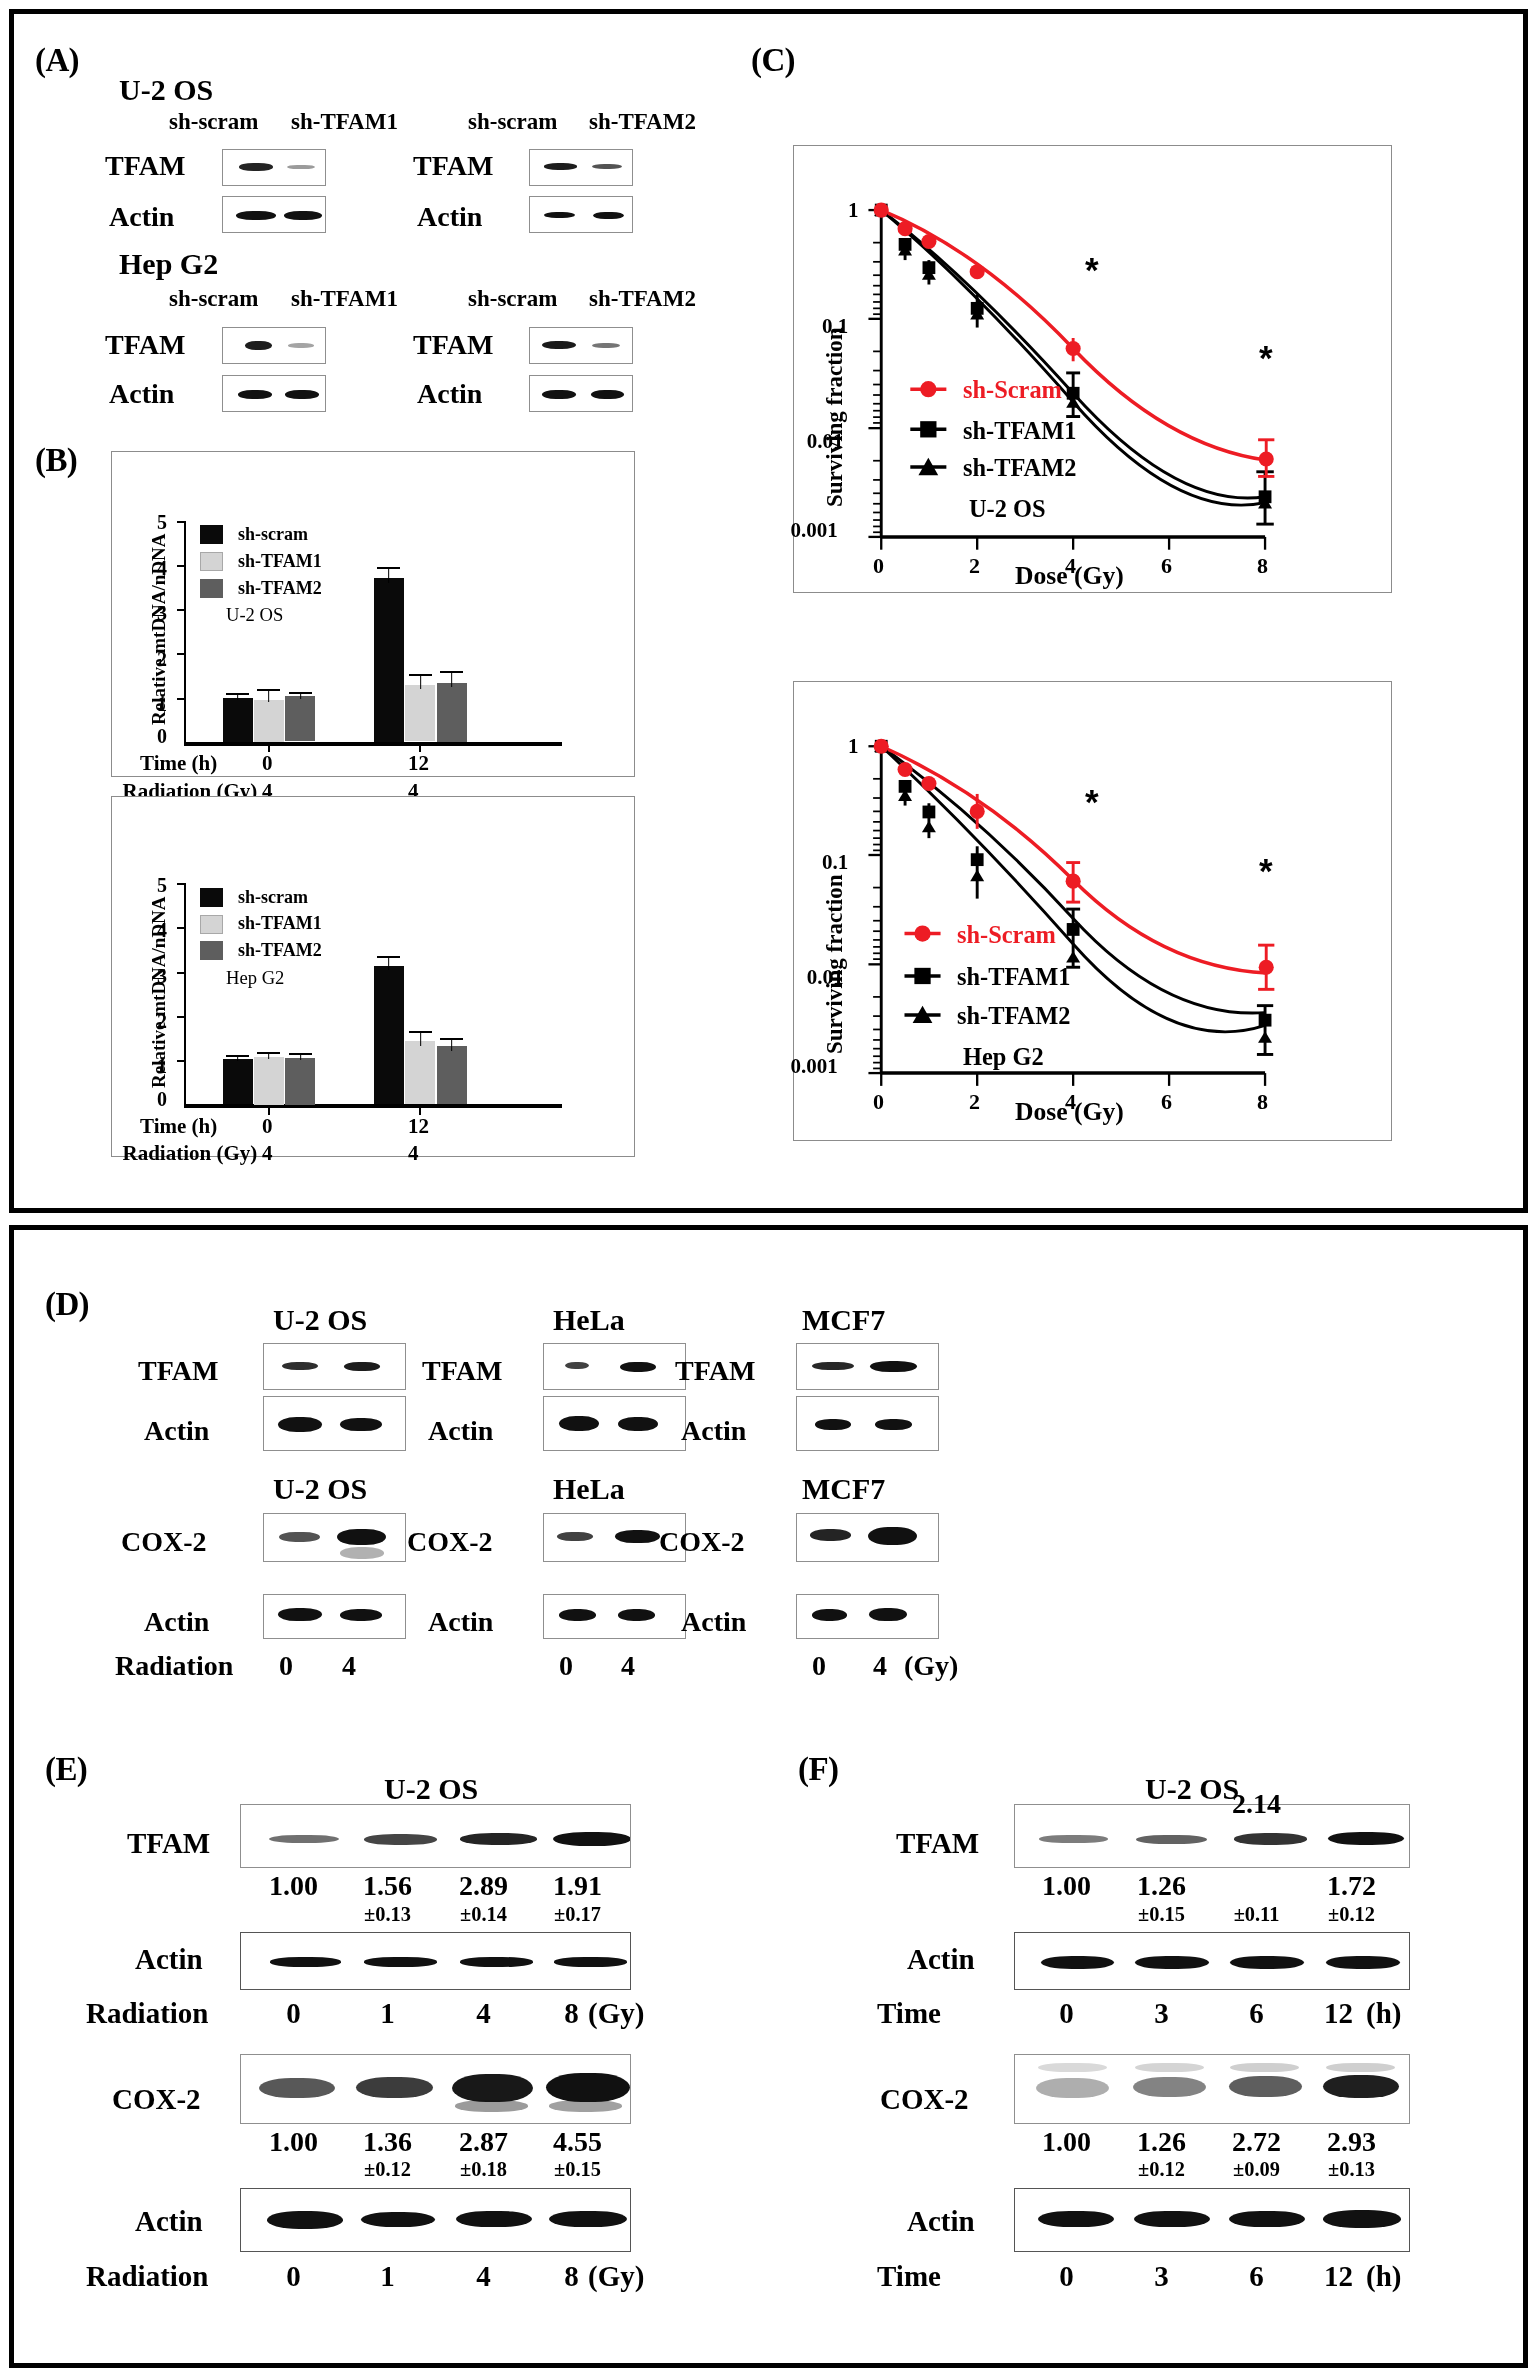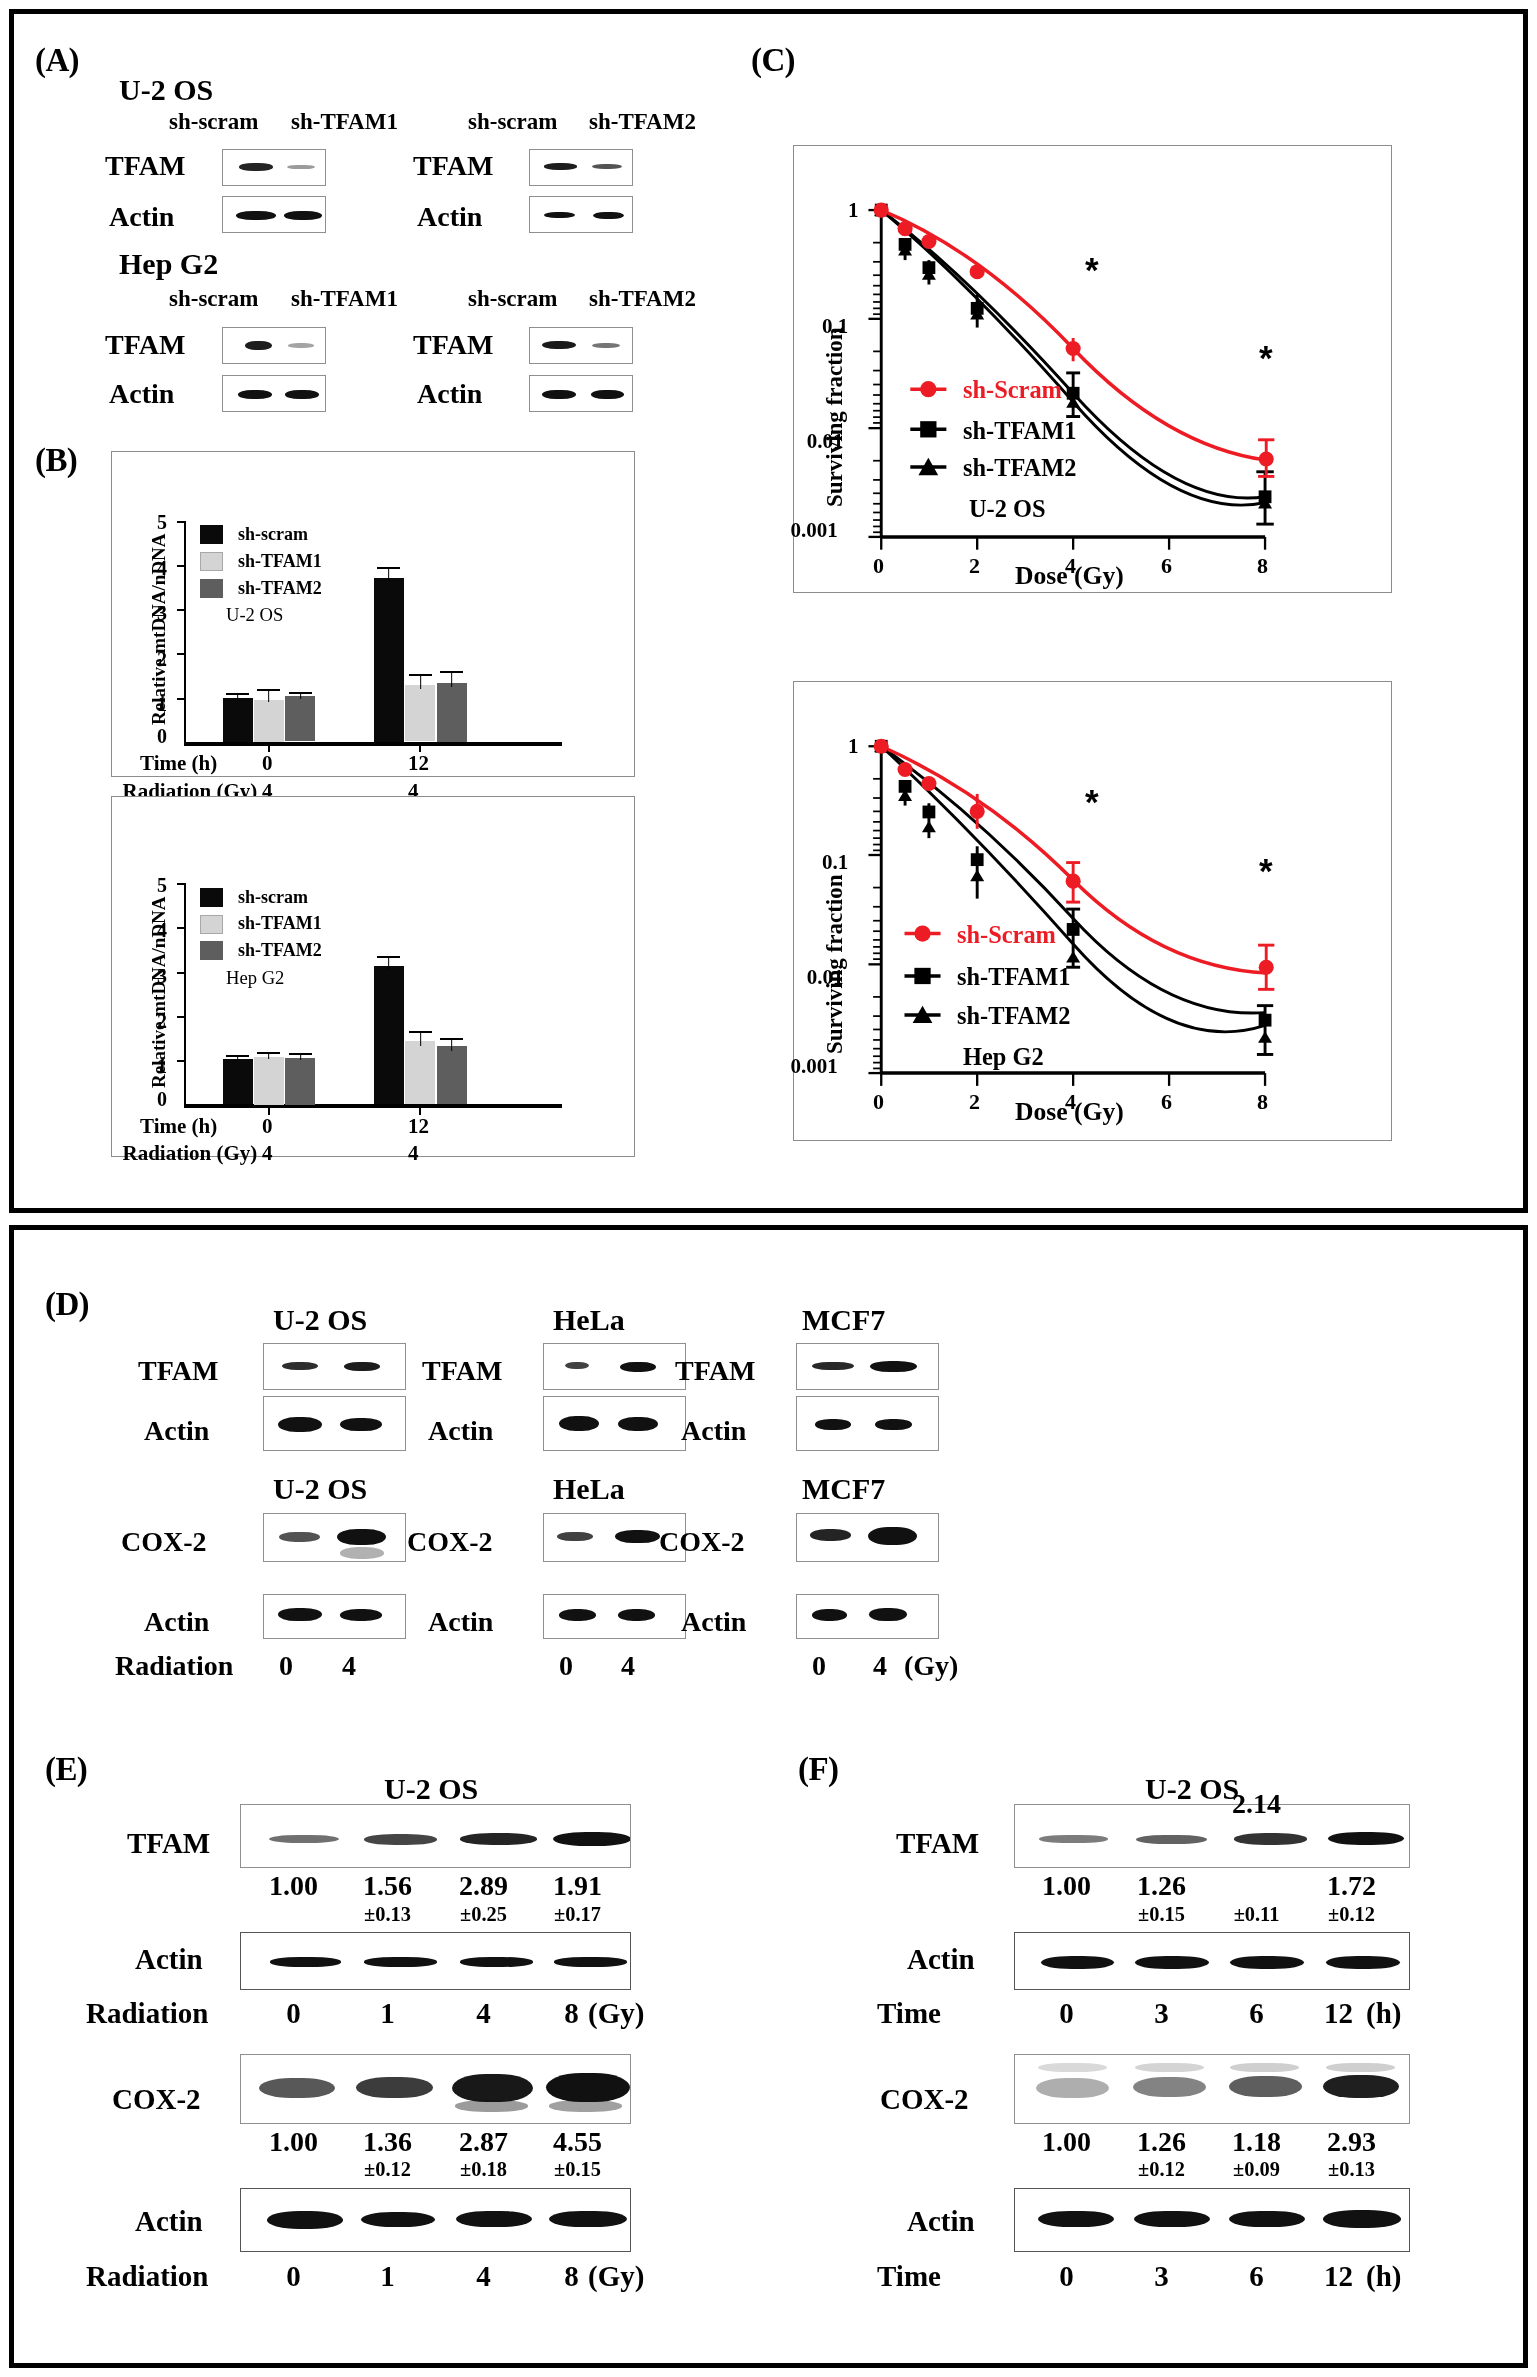--- a/index.html
+++ b/index.html
@@ -649,21 +649,21 @@
     <div class="band smear" style="left:28px; top:30px; width:70px; height:8.1px; opacity:.60;"></div>
     <div class="band smear" style="left:123px; top:29px; width:73px; height:10.5px; opacity:.78;"></div>
     <div class="band smear" style="left:219px; top:28px; width:77px; height:11.6px; opacity:.92;"></div>
     <div class="band smear" style="left:312px; top:27px; width:78px; height:14px; opacity:1;"></div>
   </div>
   <div class="quant" style="left:250px; top:1870px; width:87px; font-size:28px;">1.00</div>
   <div class="quant" style="left:344px; top:1870px; width:87px; font-size:28px;">1.56</div>
   <div class="quant" style="left:440px; top:1870px; width:87px; font-size:28px;">2.89</div>
   <div class="quant" style="left:534px; top:1870px; width:87px; font-size:28px;">1.91</div>
   <div class="quant" style="left:344px; top:1903px; width:87px; font-size:20.4px;">±0.13</div>
-  <div class="quant" style="left:440px; top:1903px; width:87px; font-size:20.4px;">±0.25</div>
+  <div class="quant" style="left:440px; top:1903px; width:87px; font-size:20.4px;">±0.14</div>
   <div class="quant" style="left:534px; top:1903px; width:87px; font-size:20.4px;">±0.17</div>
 
   <div class="lbl b" style="left:135px; top:1943px; font-size:29px;">Actin</div>
   <div class="blot" style="left:240px; top:1932px; width:391px; height:58px; border-color:#555;">
     <div class="band smear" style="left:29px; top:24.4px; width:71px; height:9.3px; opacity:1;"></div>
     <div class="band smear" style="left:123px; top:24.4px; width:73px; height:9.3px; opacity:1;"></div>
     <div class="band smear" style="left:219px; top:24.4px; width:73px; height:9.3px; opacity:1;"></div>
     <div class="band smear" style="left:313px; top:24.4px; width:73px; height:9.3px; opacity:1;"></div>
   </div>
   <div class="lbl b" style="left:86px; top:1997px; font-size:29px;">Radiation</div>
@@ -743,21 +743,21 @@
     <div class="band smear" style="left:118px; top:22px; width:73px; height:20px; opacity:.52;"></div>
     <div class="band smear" style="left:214px; top:21px; width:73px; height:21px; opacity:.68;"></div>
     <div class="band smear" style="left:308px; top:20px; width:76px; height:23px; opacity:.94;"></div>
     <div class="band smear" style="left:23px; top:8.1px; width:69px; height:9.3px; opacity:.16;"></div>
     <div class="band smear" style="left:120px; top:8.1px; width:69px; height:9.3px; opacity:.18;"></div>
     <div class="band smear" style="left:215px; top:8.1px; width:69px; height:9.3px; opacity:.20;"></div>
     <div class="band smear" style="left:311px; top:8.1px; width:69px; height:9.3px; opacity:.20;"></div>
   </div>
   <div class="quant" style="left:1023px; top:2126px; width:87px; font-size:28px;">1.00</div>
   <div class="quant" style="left:1118px; top:2126px; width:87px; font-size:28px;">1.26</div>
-  <div class="quant" style="left:1213px; top:2126px; width:87px; font-size:28px;">1.18</div>
+  <div class="quant" style="left:1213px; top:2126px; width:87px; font-size:28px;">2.72</div>
   <div class="quant" style="left:1308px; top:2126px; width:87px; font-size:28px;">2.93</div>
   <div class="quant" style="left:1118px; top:2158px; width:87px; font-size:20.4px;">±0.12</div>
   <div class="quant" style="left:1213px; top:2158px; width:87px; font-size:20.4px;">±0.09</div>
   <div class="quant" style="left:1308px; top:2158px; width:87px; font-size:20.4px;">±0.13</div>
 
   <div class="lbl b" style="left:907px; top:2205px; font-size:29px;">Actin</div>
   <div class="blot" style="left:1014px; top:2188px; width:396px; height:64px; border-color:#555;">
     <div class="band smear" style="left:23px; top:22px; width:76px; height:16.3px; opacity:1;"></div>
     <div class="band smear" style="left:119px; top:22px; width:76px; height:16.3px; opacity:1;"></div>
     <div class="band smear" style="left:214px; top:22px; width:76px; height:16.3px; opacity:1;"></div>

